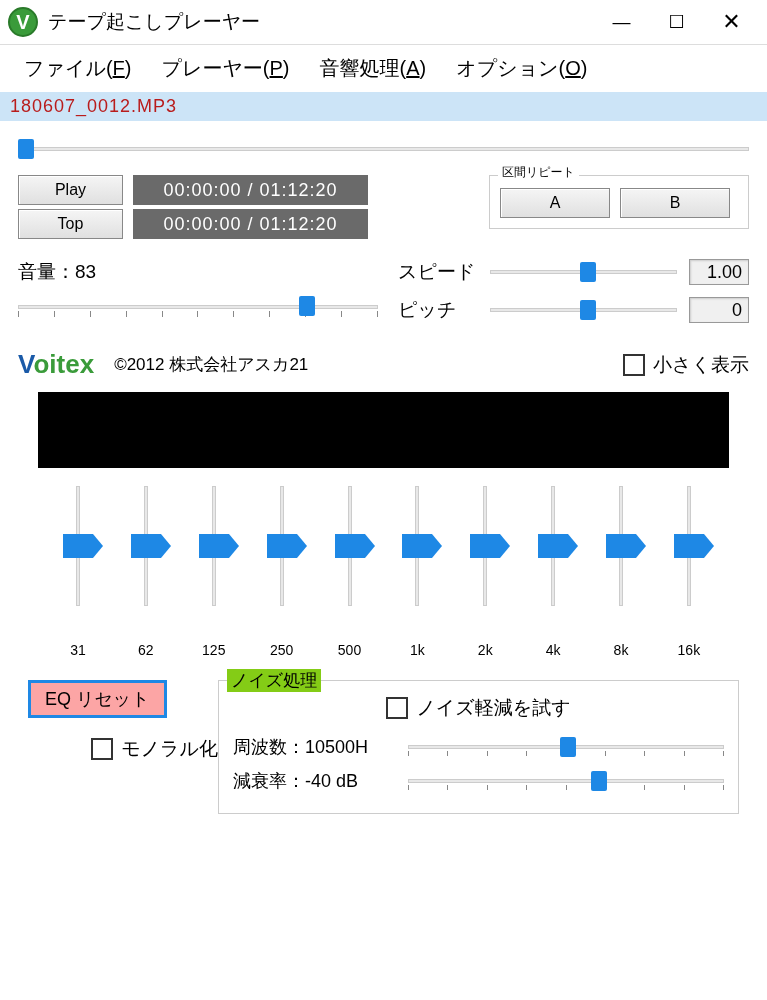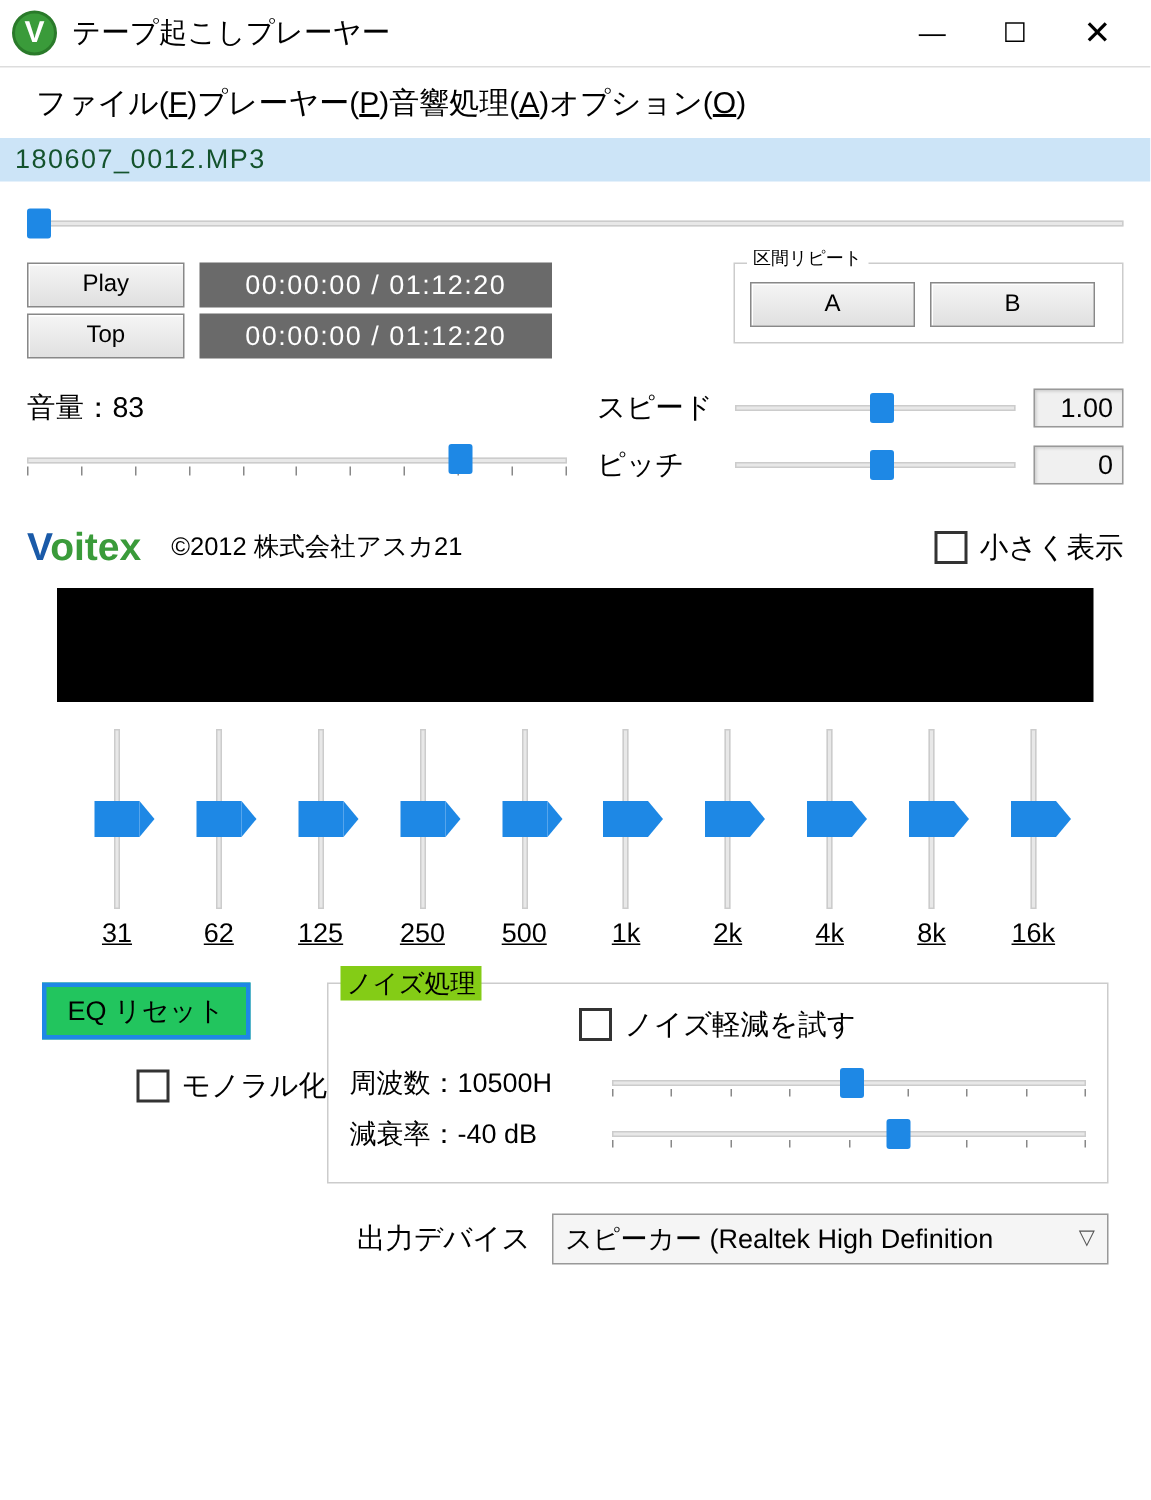--- a/index.html
+++ b/index.html
@@ -4,25 +4,25 @@
 <style>
 * { box-sizing: border-box; margin: 0; padding: 0; }
 body { font-family: "Meiryo", "MS PGothic", sans-serif; font-size: 16px; background: #fff; width: 767px; height: 1000px; overflow: hidden; }
 
 .titlebar { height: 45px; display: flex; align-items: center; padding: 0 8px; background: #fff; border-bottom: 1px solid #ddd; }
 .app-icon { width: 30px; height: 30px; border-radius: 50%; background: #3a9b3a; color: #fff; font-weight: bold; display: flex; align-items: center; justify-content: center; font-size: 20px; margin-right: 10px; border: 2px solid #2a7a2a; }
 .title { flex: 1; font-size: 19px; }
 .win-btn { width: 55px; height: 40px; display: flex; align-items: center; justify-content: center; cursor: pointer; font-size: 18px; }
 .win-btn.close { font-size: 22px; }
 
-.menubar { display: flex; padding: 10px 24px; font-size: 20px; }
+.menubar { display: flex; gap: 30px; padding: 10px 24px; font-size: 20px; }
 .menu-item { cursor: pointer; }
 .menu-item u { text-decoration: underline; }
 
-.filename-bar { background: #cce4f7; padding: 4px 10px; color: #14532d; font-size: 18px; letter-spacing: 1px; }
+.filename-bar { background: #cce4f7; padding: 4px 10px; color: #b91c1c; font-size: 18px; letter-spacing: 1px; }
 
 .content { padding: 12px 18px; }
 
 .seekbar { position: relative; height: 20px; margin: 6px 0 16px 0; }
 .seekbar-track { position: absolute; top: 8px; left: 0; right: 0; height: 4px; background: #e8e8e8; border: 1px solid #ccc; }
 .seekbar-thumb { position: absolute; top: 0; width: 16px; height: 20px; background: #1e88e5; border-radius: 2px; left: 0; }
 
 .row { display: flex; align-items: flex-start; }
 
 .playback { display: flex; gap: 0; }
@@ -63,25 +63,25 @@
 .chk { width: 22px; height: 22px; border: 2px solid #333; cursor: pointer; }
 
 .waveform { height: 76px; background: #000; margin: 12px 20px 18px 20px; }
 
 .eq-sliders { display: flex; justify-content: space-between; padding: 0 30px; }
 .eq-band { display: flex; flex-direction: column; align-items: center; width: 60px; }
 .eq-v { position: relative; width: 30px; height: 120px; }
 .eq-v-track { position: absolute; left: 13px; top: 0; bottom: 0; width: 4px; background: #e8e8e8; border: 1px solid #ccc; }
 .eq-v-thumb { position: absolute; left: 0; width: 30px; height: 24px; background: #1e88e5; top: 48px; }
 .eq-v-thumb::after { content: ""; position: absolute; right: -10px; top: 0; border-top: 12px solid transparent; border-bottom: 12px solid transparent; border-left: 10px solid #1e88e5; }
-.eq-label { margin-top: 6px; font-size: 18px; text-decoration: underline; }
+.eq-label { margin-top: 36px; font-size: 14px; }
 
 .bottom-row { display: flex; margin-top: 22px; }
 .bottom-left { width: 200px; padding-left: 10px; }
-.eq-reset-btn { border: 3px solid #1e88e5; padding: 4px 14px; font-size: 18px; cursor: pointer; background: #22c55e; display: inline-block; }
+.eq-reset-btn { border: 3px solid #1e88e5; padding: 4px 14px; font-size: 18px; cursor: pointer; background: #fca5a5; display: inline-block; }
 .mono-row { display: flex; align-items: center; gap: 8px; margin-top: 18px; font-size: 19px; justify-content: flex-end; }
 
 .noise-group { flex: 1; border: 1px solid #ccc; padding: 14px 14px 10px 14px; position: relative; margin-right: 10px; }
 .noise-legend { position: absolute; top: -12px; left: 8px; background: #84cc16; padding: 0 4px; font-size: 17px; }
 .noise-chk-row { display: flex; align-items: center; gap: 8px; justify-content: center; font-size: 19px; margin-bottom: 14px; }
 .noise-param { display: flex; align-items: center; margin-bottom: 10px; }
 .noise-param-label { width: 175px; font-size: 18px; }
 .noise-slider { flex: 1; position: relative; height: 24px; }
 .noise-slider-track { position: absolute; top: 10px; left: 0; right: 0; height: 4px; background: #e8e8e8; border: 1px solid #ccc; }
 .noise-slider-ticks { position: absolute; top: 16px; left: 0; right: 0; display: flex; justify-content: space-between; }
@@ -311,21 +311,14 @@
               <span></span>
               <span></span>
               <span></span>
             </div>
           <div class="noise-slider-thumb" style="left:58%"></div>
         </div>
       </div>
     </div>
   </div>
 
-  <div class="output-row">
-    <div class="output-label">出力デバイス</div>
-    <div class="output-select">
-      <span>スピーカー (Realtek High Definition</span>
-      <span class="output-caret">▽</span>
-    </div>
-  </div>
 
 </div>
 
 </body></html>

